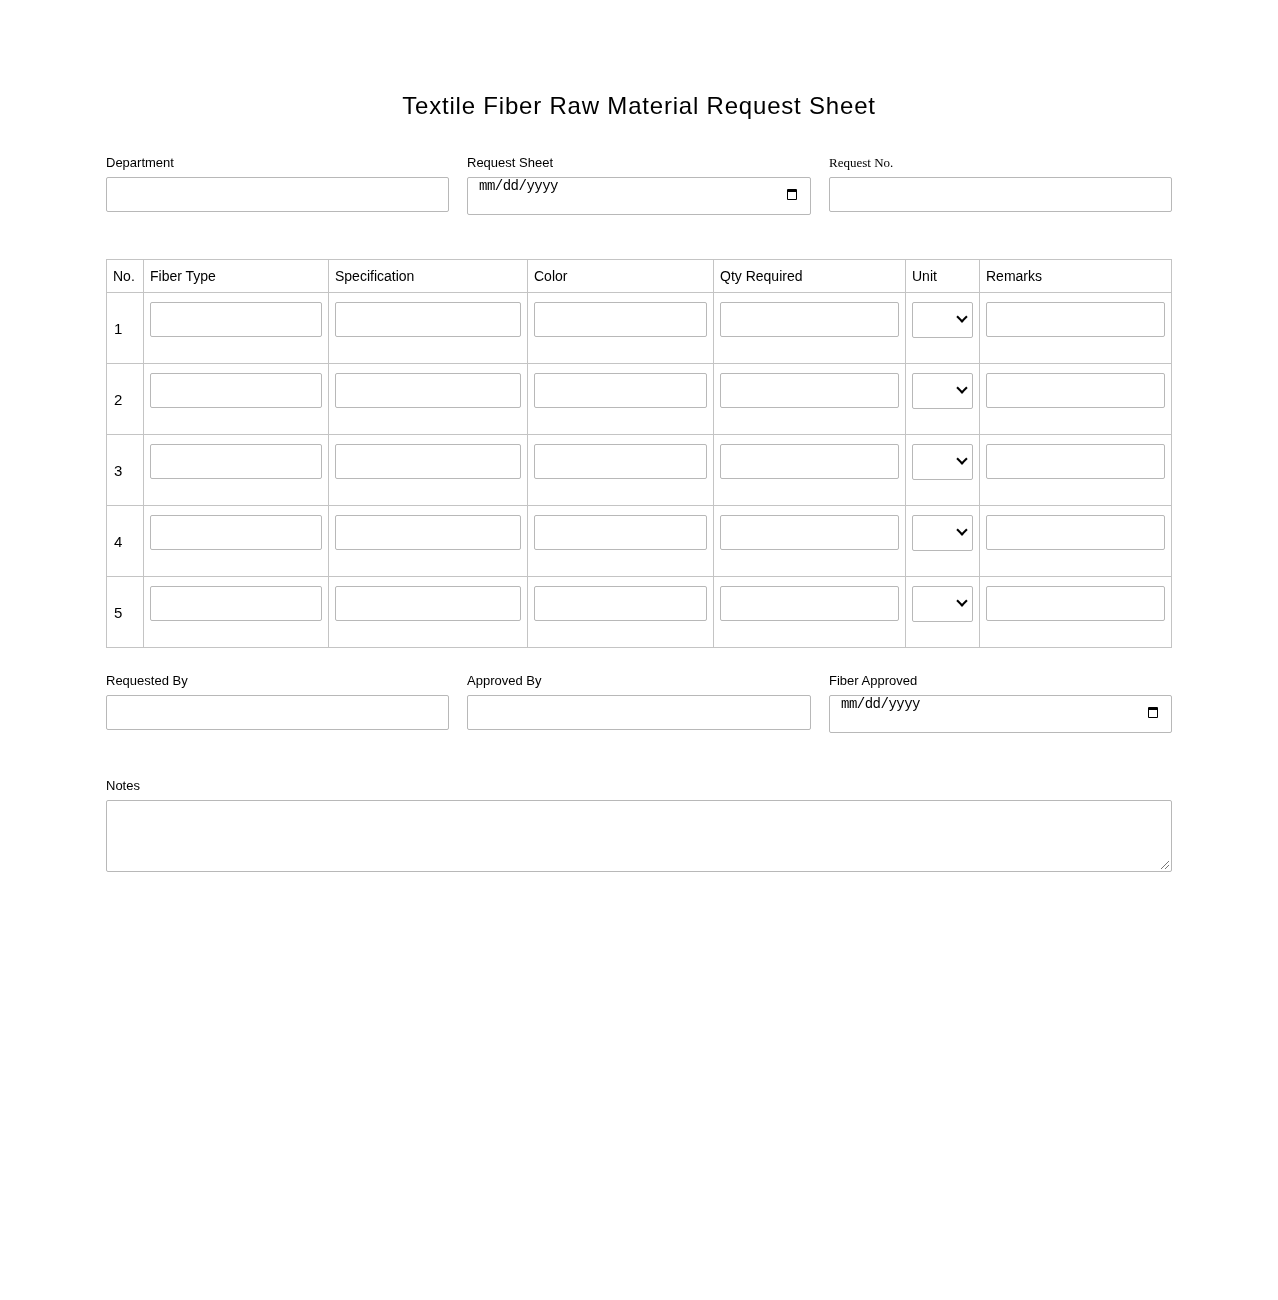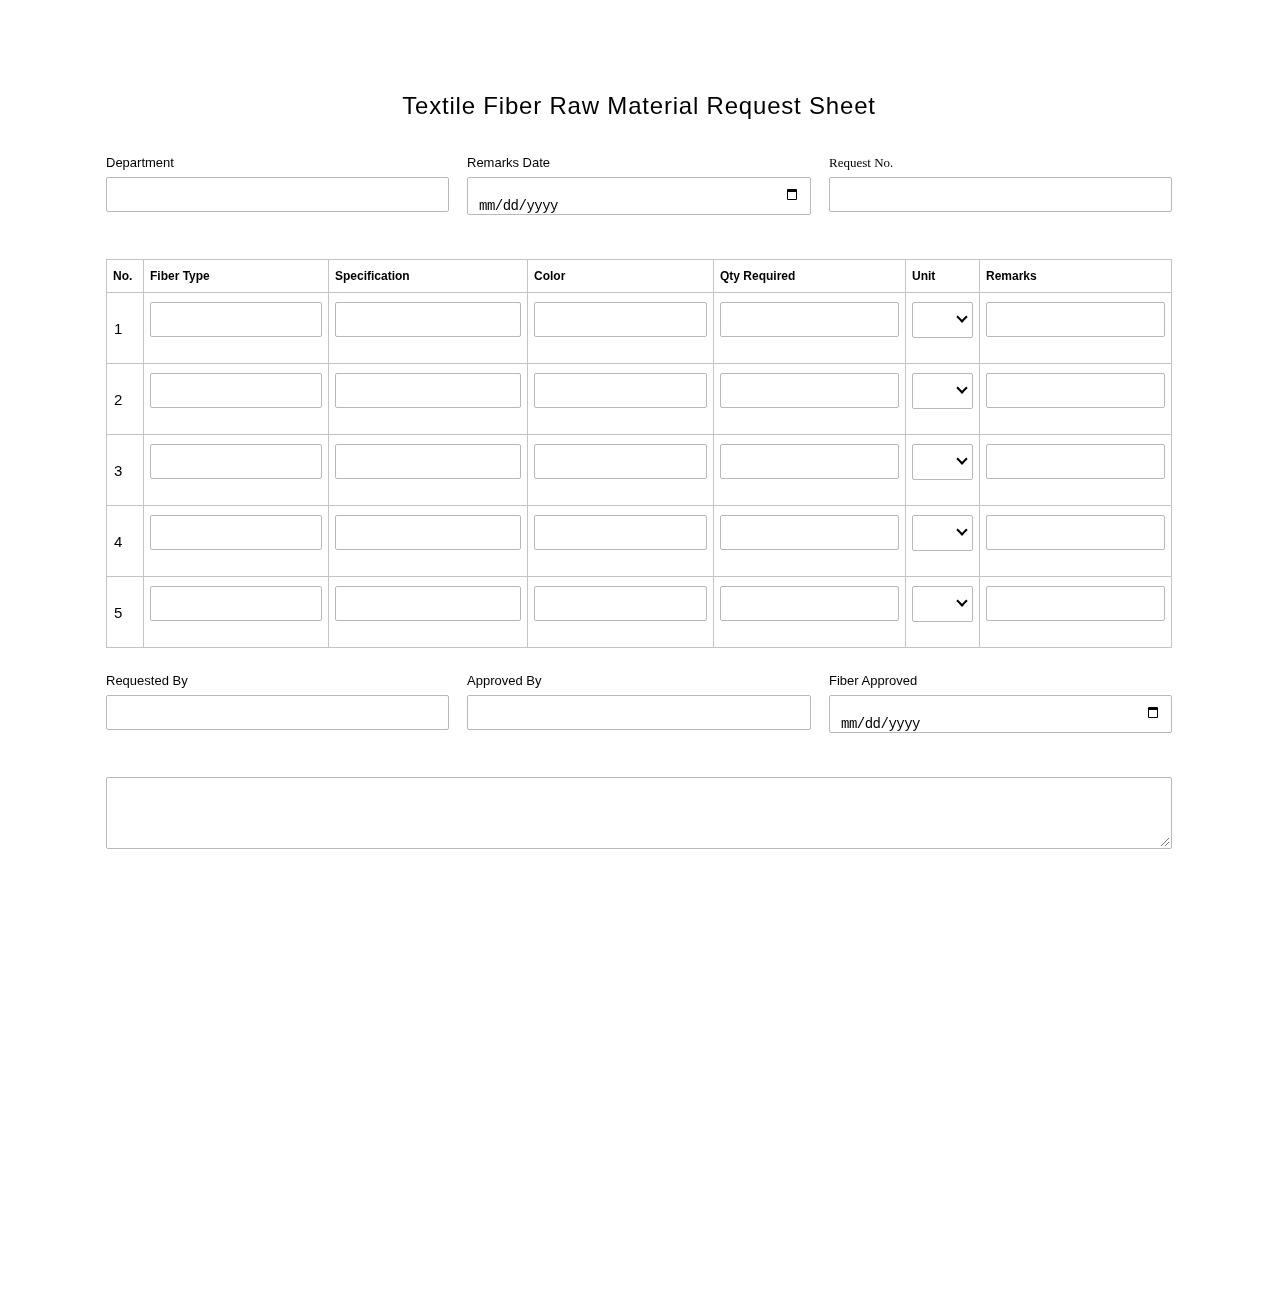--- a/index.html
+++ b/index.html
@@ -2,44 +2,44 @@
 <html><head>
 <meta charset="utf-8">
 <style>
   html, body { margin: 0; padding: 0; background: #ffffff; }
   body { width: 1278px; height: 1300px; font-family: "Liberation Sans", sans-serif; color: #000; position: relative; }
   .title { position: absolute; left: 0; width: 1278px; top: 92px; text-align: center; font-size: 24px; letter-spacing: 0.8px; font-weight: normal; margin: 0; }
   .field { position: absolute; }
   .field label { display: block; font-size: 13px; margin-bottom: 6px; height: 17px; line-height: 17px; }
   .txt { box-sizing: border-box; width: 100%; height: 35px; border: 1px solid #b8b8b8; border-radius: 2px; background: #fff; }
   .date { box-sizing: border-box; width: 100%; height: 38px; border: 1px solid #b8b8b8; border-radius: 2px; background: #fff; position: relative; }
-  .date .ph { position: absolute; left: 11px; top: 20px; font-family: "Liberation Mono", monospace; font-size: 14px; letter-spacing: -0.5px; }
+  .date .ph { position: absolute; left: 11px; top: 0; font-family: "Liberation Mono", monospace; font-size: 14px; letter-spacing: -0.5px; }
   .cal { position: absolute; right: 13px; top: 11px; width: 10px; height: 11px; border: 1.5px solid #000; border-top-width: 3px; border-radius: 1px; box-sizing: border-box; }
   table.items { position: absolute; left: 106px; top: 259px; width: 1066px; border-collapse: collapse; }
   table.items th, table.items td { border: 1px solid #c4c4c4; padding: 0; }
-  table.items th { height: 33px; text-align: left; font-size: 12px; font-weight: bold; padding-left: 6px; box-sizing: border-box; }
+  table.items th { height: 33px; text-align: left; font-size: 14px; font-weight: normal; padding-left: 6px; box-sizing: border-box; }
   table.items td { height: 70px; vertical-align: top; }
   table.items td.no { font-size: 15px; padding-left: 7px; vertical-align: middle; }
   .cellin { box-sizing: border-box; height: 35px; margin: 9px 6px 0 6px; border: 1px solid #b8b8b8; border-radius: 2px; }
   .sel { box-sizing: border-box; height: 36px; margin: 9px 6px 0 6px; border: 1px solid #b8b8b8; border-radius: 2px; position: relative; }
   .chev { position: absolute; right: 6px; top: 10px; width: 6px; height: 6px; border-right: 2px solid #000; border-bottom: 2px solid #000; transform: rotate(45deg); }
   .notes { box-sizing: border-box; width: 1066px; height: 72px; border: 1px solid #b8b8b8; border-radius: 2px; position: relative; }
   .grip { position: absolute; right: 2px; bottom: 2px; width: 8px; height: 8px; background: linear-gradient(135deg, transparent 45%, #777 45%, #777 52%, transparent 52%, transparent 70%, #777 70%, #777 77%, transparent 77%); }
 </style>
 </head>
 <body>
 
 <h1 class="title">Textile Fiber Raw Material Request Sheet</h1>
 
 <div class="field" style="left:106px; top:154px; width:343px;">
   <label>Department</label>
   <div class="txt"></div>
 </div>
 <div class="field" style="left:467px; top:154px; width:344px;">
-  <label>Remarks Date</label>
+  <label>Request Sheet</label>
   <div class="date">
     <span class="ph">mm/dd/yyyy</span>
     <span class="cal"></span>
   </div>
 </div>
 <div class="field" style="left:829px; top:154px; width:343px;font-family:Liberation Serif, serif;">
   <label>Request No.</label>
   <div class="txt"></div>
 </div>
 
@@ -184,16 +184,17 @@
 </div>
 <div class="field" style="left:829px; top:672px; width:343px;">
   <label>Fiber Approved</label>
   <div class="date">
     <span class="ph">mm/dd/yyyy</span>
     <span class="cal"></span>
   </div>
 </div>
 
 <div class="field" style="left:106px; top:777px; width:1066px;">
+  <label>Notes</label>
   <div class="notes">
     <span class="grip"></span>
   </div>
 </div>
 
 </body></html>

